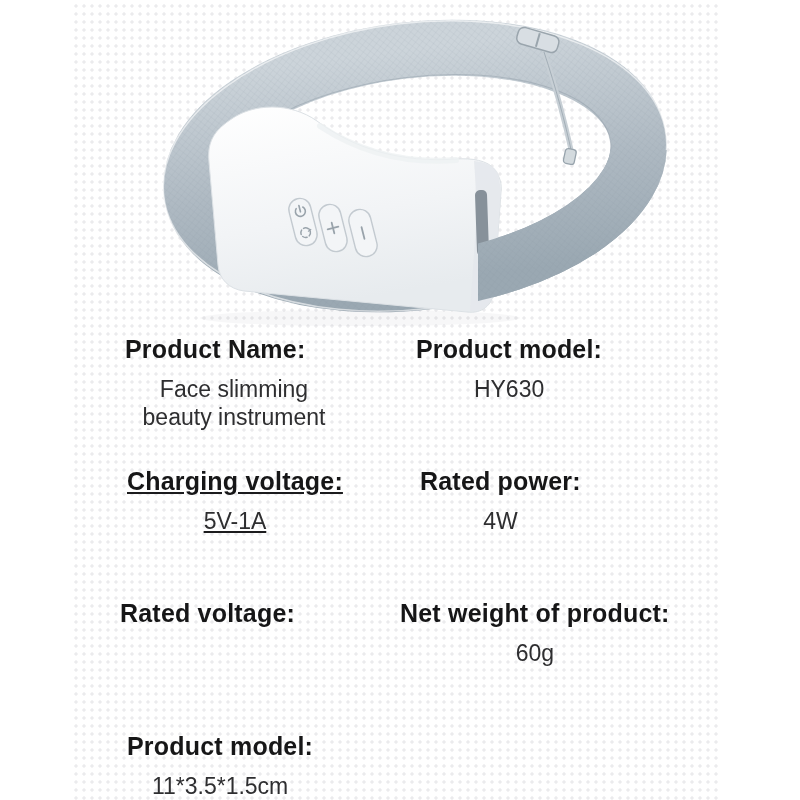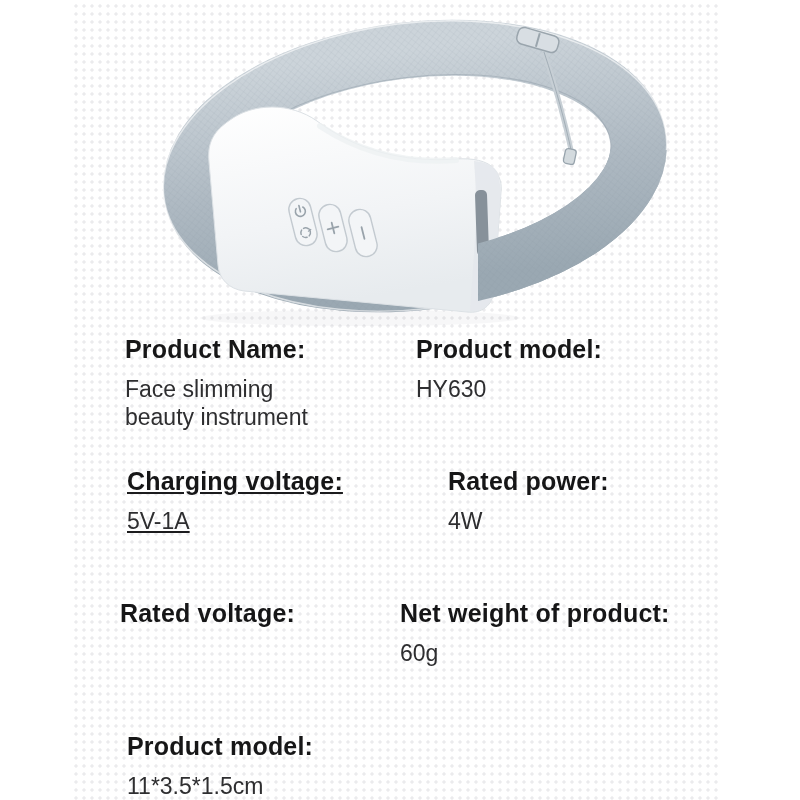--- a/index.html
+++ b/index.html
@@ -32,27 +32,28 @@
     color:#161617;
     letter-spacing:.2px;
     white-space:nowrap;
   }
   .spec-value{
     margin-top:10px;
     font-size:23px;
     font-weight:400;
     line-height:28px;
     color:#2e2e30;
+    text-align:center;
   }
   .narrow{max-width:218px;}
   
   .r1c1{left:125px;top:333px;}
   .r1c2{left:416px;top:333px;}
   .r2c1{left:127px;top:465px;text-decoration:underline;}
-  .r2c2{left:420px;top:465px;margin-left:28px;}
+  .r2c2{left:420px;top:465px;}
   .r3c1{left:120px;top:597px;}
   .r3c2{left:400px;top:597px;}
   .r4c1{left:127px;top:730px;}
 </style>
 </head>
 <body>
 
 <div class="canvas">
 
   <div class="photo-area"></div>

